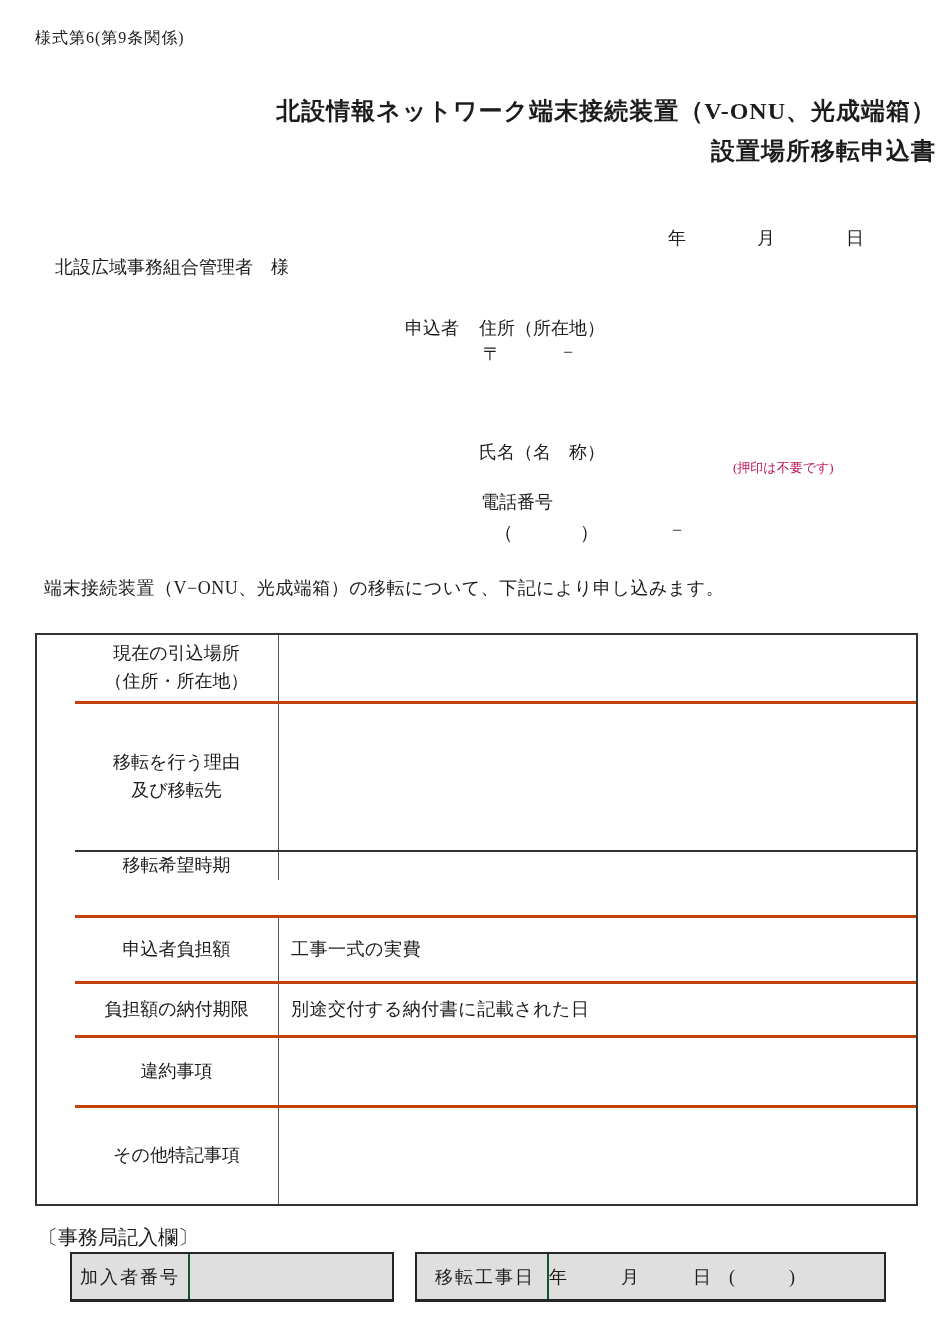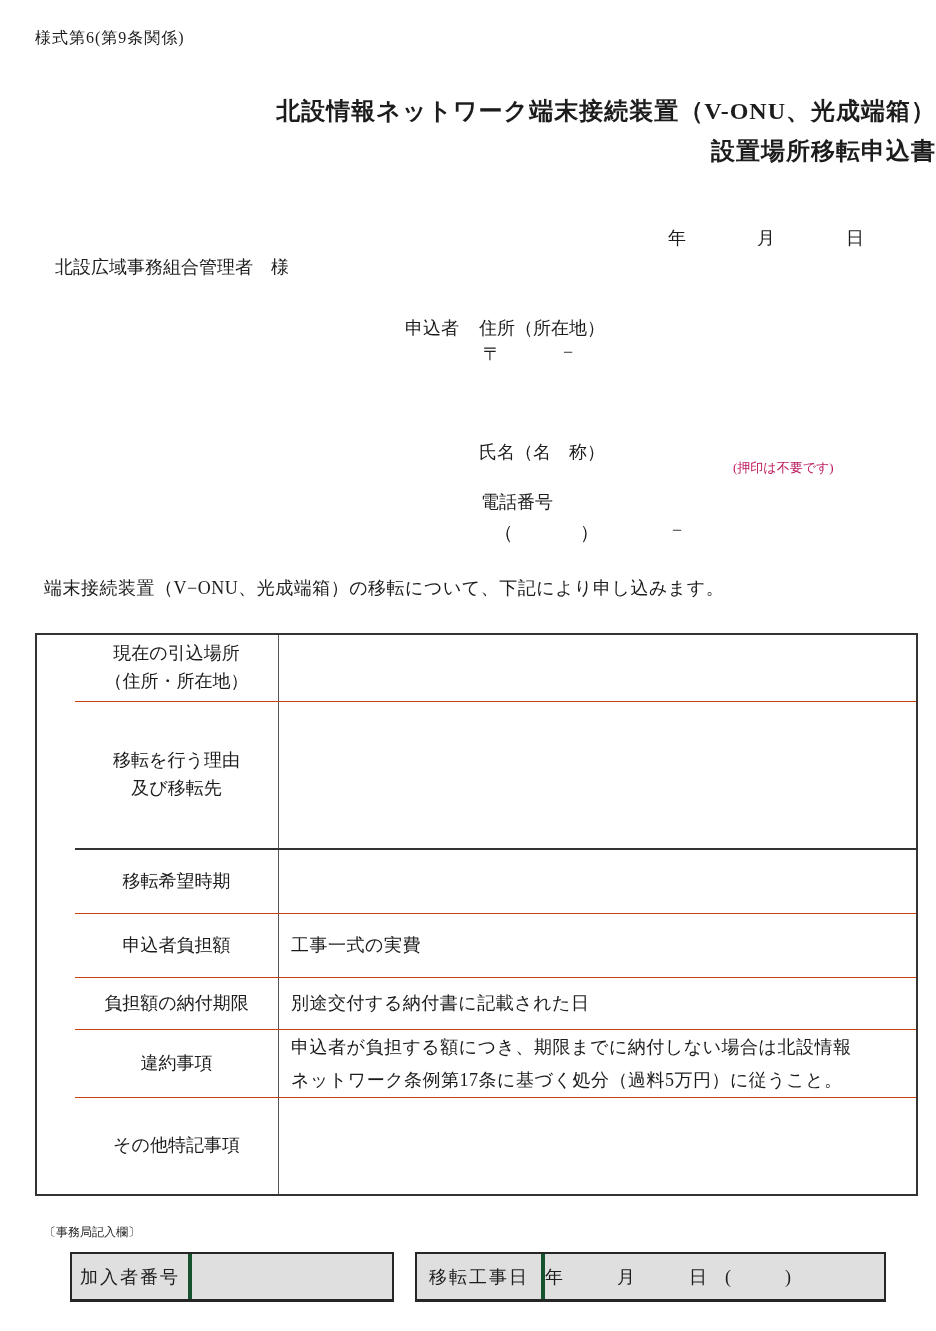--- a/index.html
+++ b/index.html
@@ -33,47 +33,47 @@
   .seal-note { left:733px; top:459px; font-size:13px; color:#be185d; }
   .phone-label { left:481px; top:490px; font-size:18px; }
   .phone-open { left:494px; top:520px; font-size:19px; }
   .phone-close { left:580px; top:520px; font-size:19px; }
   .phone-dash { left:672px; top:520px; font-size:18px; }
 
   .intro { left:44px; top:576px; font-size:18px; letter-spacing:0.5px; }
 
   .form-table { position:absolute; left:35px; top:633px; width:841px;
                 border:2px solid #333;padding-left:38px; }
-  .trow { display:flex; border-top:1px solid #c2410c; }
+  .trow { display:flex; border-top:3px solid #c2410c; }
   .trow:first-child { border-top:none; }
-  .trow.thick-top { border-top:2px solid #333; }
+  .trow.thick-top { border-top:2px solid #333;flex-direction:column; }
   .tlabel { width:203px; border-right:1px solid #555;
             display:flex; align-items:center; justify-content:center;
             text-align:center; font-size:18px; white-space:pre-line;
             line-height:1.55; flex-shrink:0; }
   .tvalue { flex:1; display:flex; align-items:center;
             padding:4px 12px; font-size:18px; white-space:pre-line;
             line-height:1.8; letter-spacing:0.5px; }
   .h1r { height:66px; } .h2r { height:146px; } .h3r { height:63px; }
   .h4r { height:63px; } .h5r { height:51px; } .h6r { height:67px; }
   .h7r { height:96px; }
   .pad-date { padding-left:112px; }
 
-  .office-title { left:38px; top:1224px; font-size:12px;margin-left:6px; }
+  .office-title { left:38px; top:1224px; font-size:20px; }
   .office-box { position:absolute; top:1252px; height:50px;
                 background:#dfdfdf;
                 border:2px solid #262626; border-bottom-width:3px;
                 display:flex; box-sizing:border-box; }
   .box-left { left:70px; width:324px; }
   .box-right { left:415px; width:471px; }
   .office-label { display:flex; align-items:center; justify-content:center;
-                  border-right:4px solid #14532d; font-size:18px;
+                  border-right:2px solid #14532d; font-size:18px;
                   letter-spacing:2px; flex-shrink:0; }
   .box-left .office-label { width:116px; }
-  .box-right .office-label { width:124px; }
+  .box-right .office-label { width:124px;padding-left:6px; }
   .office-value { flex:1; display:flex; align-items:center;
                   font-size:18px; white-space:pre; }
   .box-right .office-value { }
 </style>
 </head>
 <body>
 
 <div class="page">
 
   <div class="abs form-number">様式第6(第9条関係)</div>
@@ -119,22 +119,20 @@
     <div class="trow h4r">
       <div class="tlabel">申込者負担額</div>
       <div class="tvalue">工事一式の実費</div>
     </div>
     <div class="trow h5r">
       <div class="tlabel">負担額の納付期限</div>
       <div class="tvalue">別途交付する納付書に記載された日</div>
     </div>
     <div class="trow h6r">
       <div class="tlabel">違約事項</div>
-      <div class="tvalue">申込者が負担する額につき、期限までに納付しない場合は北設情報
-ネットワーク条例第17条に基づく処分（過料5万円）に従うこと。</div>
     </div>
     <div class="trow h7r">
       <div class="tlabel">その他特記事項</div>
       <div class="tvalue"></div>
     </div>
   </div>
 
   <div class="abs office-title">〔事務局記入欄〕</div>
 
   <div class="office-box box-left">

